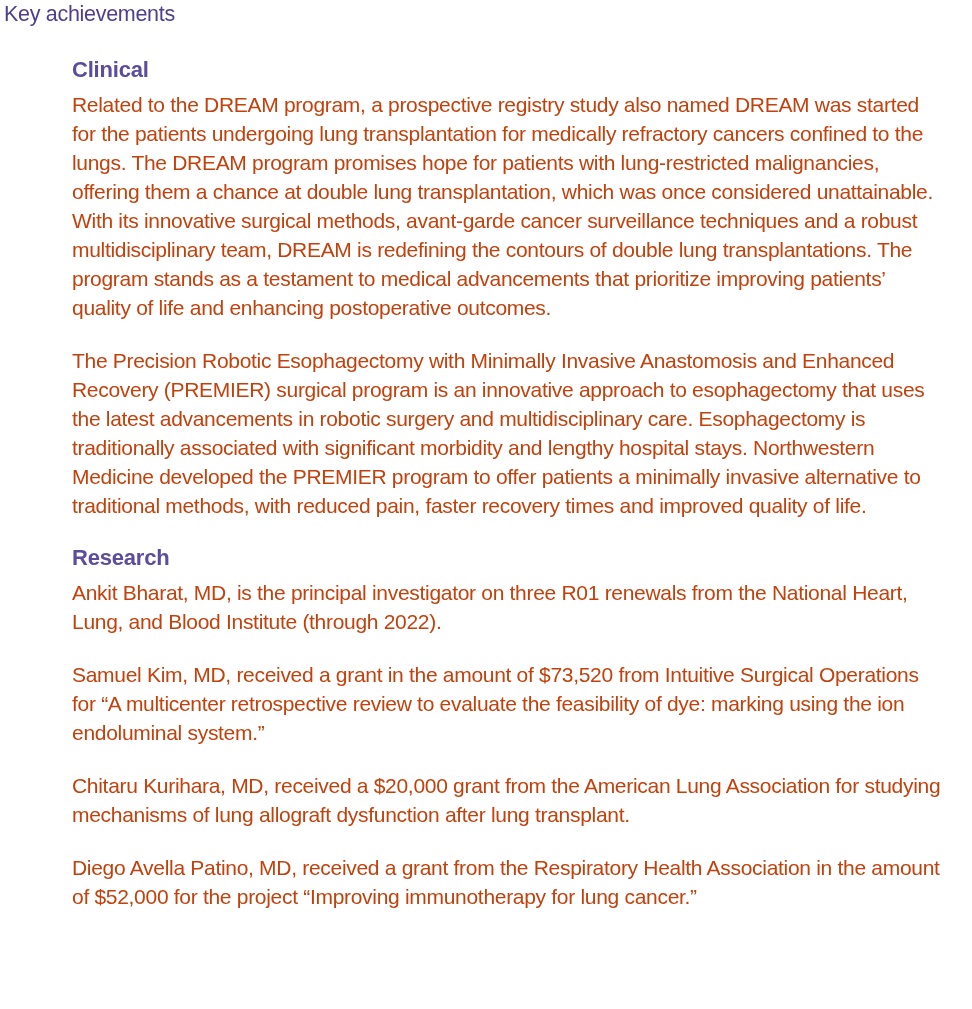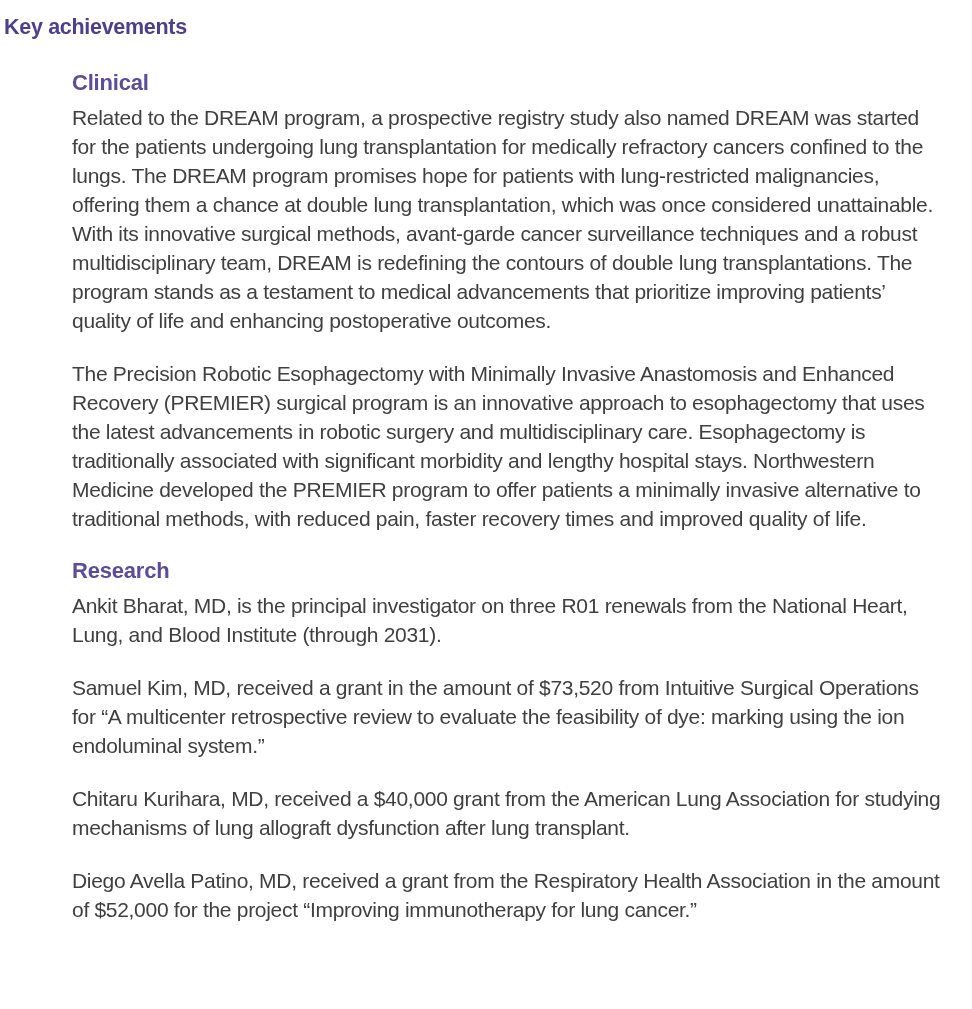--- a/index.html
+++ b/index.html
@@ -13,24 +13,24 @@
     overflow: hidden;
     font-family: "Liberation Sans", sans-serif;
   }
   .page {
     position: relative;
     width: 972px;
     height: 1009px;
   }
   .page-title {
     margin: 0 0 0 4px;
-    padding-top: 15px;
+    padding-top: 2px;
     font-size: 21.5px;
     line-height: 25px;
-    font-weight: bold;
+    font-weight: normal;
     letter-spacing: -0.3px;
     color: #4b3f8e;
   }
   .doc-section {
     margin-left: 72px;
     margin-right: 26px;
   }
   .doc-section.clinical {
     margin-top: 29px;
   }
@@ -43,37 +43,37 @@
     color: #5b4c9c;
   }
   .doc-section.research .section-heading {
     margin-top: 4px;
   }
   .body-paragraph {
     margin: 0 0 24px 0;
     font-size: 21px;
     line-height: 29px;
     letter-spacing: -0.3px;
-    color: #404040;
+    color: #c2410c;
   }
 </style>
 </head>
 <body>
 
 <div class="page">
 
   <h1 class="page-title">Key achievements</h1>
 
   <section class="doc-section clinical">
     <h2 class="section-heading">Clinical</h2>
     <p class="body-paragraph">Related to the DREAM program, a prospective registry study also named DREAM was started for the patients undergoing lung transplantation for medically refractory cancers confined to the lungs. The DREAM program promises hope for patients with lung-restricted malignancies, offering them a chance at double lung transplantation, which was once considered unattainable. With its innovative surgical methods, avant-garde cancer surveillance techniques and a robust multidisciplinary team, DREAM is redefining the contours of double lung transplantations. The program stands as a testament to medical advancements that prioritize improving patients’ quality of life and enhancing postoperative outcomes.</p>
     <p class="body-paragraph">The Precision Robotic Esophagectomy with Minimally Invasive Anastomosis and Enhanced Recovery (PREMIER) surgical program is an innovative approach to esophagectomy that uses the latest advancements in robotic surgery and multidisciplinary care. Esophagectomy is traditionally associated with significant morbidity and lengthy hospital stays. Northwestern Medicine developed the PREMIER program to offer patients a minimally invasive alternative to traditional methods, with reduced pain, faster recovery times and improved quality of life.</p>
   </section>
 
   <section class="doc-section research">
     <h2 class="section-heading">Research</h2>
-    <p class="body-paragraph">Ankit Bharat, MD, is the principal investigator on three R01 renewals from the National Heart, Lung, and Blood Institute (through 2031).</p>
+    <p class="body-paragraph">Ankit Bharat, MD, is the principal investigator on three R01 renewals from the National Heart, Lung, and Blood Institute (through 2022).</p>
     <p class="body-paragraph">Samuel Kim, MD, received a grant in the amount of $73,520 from Intuitive Surgical Operations for “A multicenter retrospective review to evaluate the feasibility of dye: marking using the ion endoluminal system.”</p>
-    <p class="body-paragraph">Chitaru Kurihara, MD, received a $40,000 grant from the American Lung Association for studying mechanisms of lung allograft dysfunction after lung transplant.</p>
+    <p class="body-paragraph">Chitaru Kurihara, MD, received a $20,000 grant from the American Lung Association for studying mechanisms of lung allograft dysfunction after lung transplant.</p>
     <p class="body-paragraph">Diego Avella Patino, MD, received a grant from the Respiratory Health Association in the amount of $52,000 for the project “Improving immunotherapy for lung cancer.”</p>
   </section>
 
 </div>
 
 </body></html>

